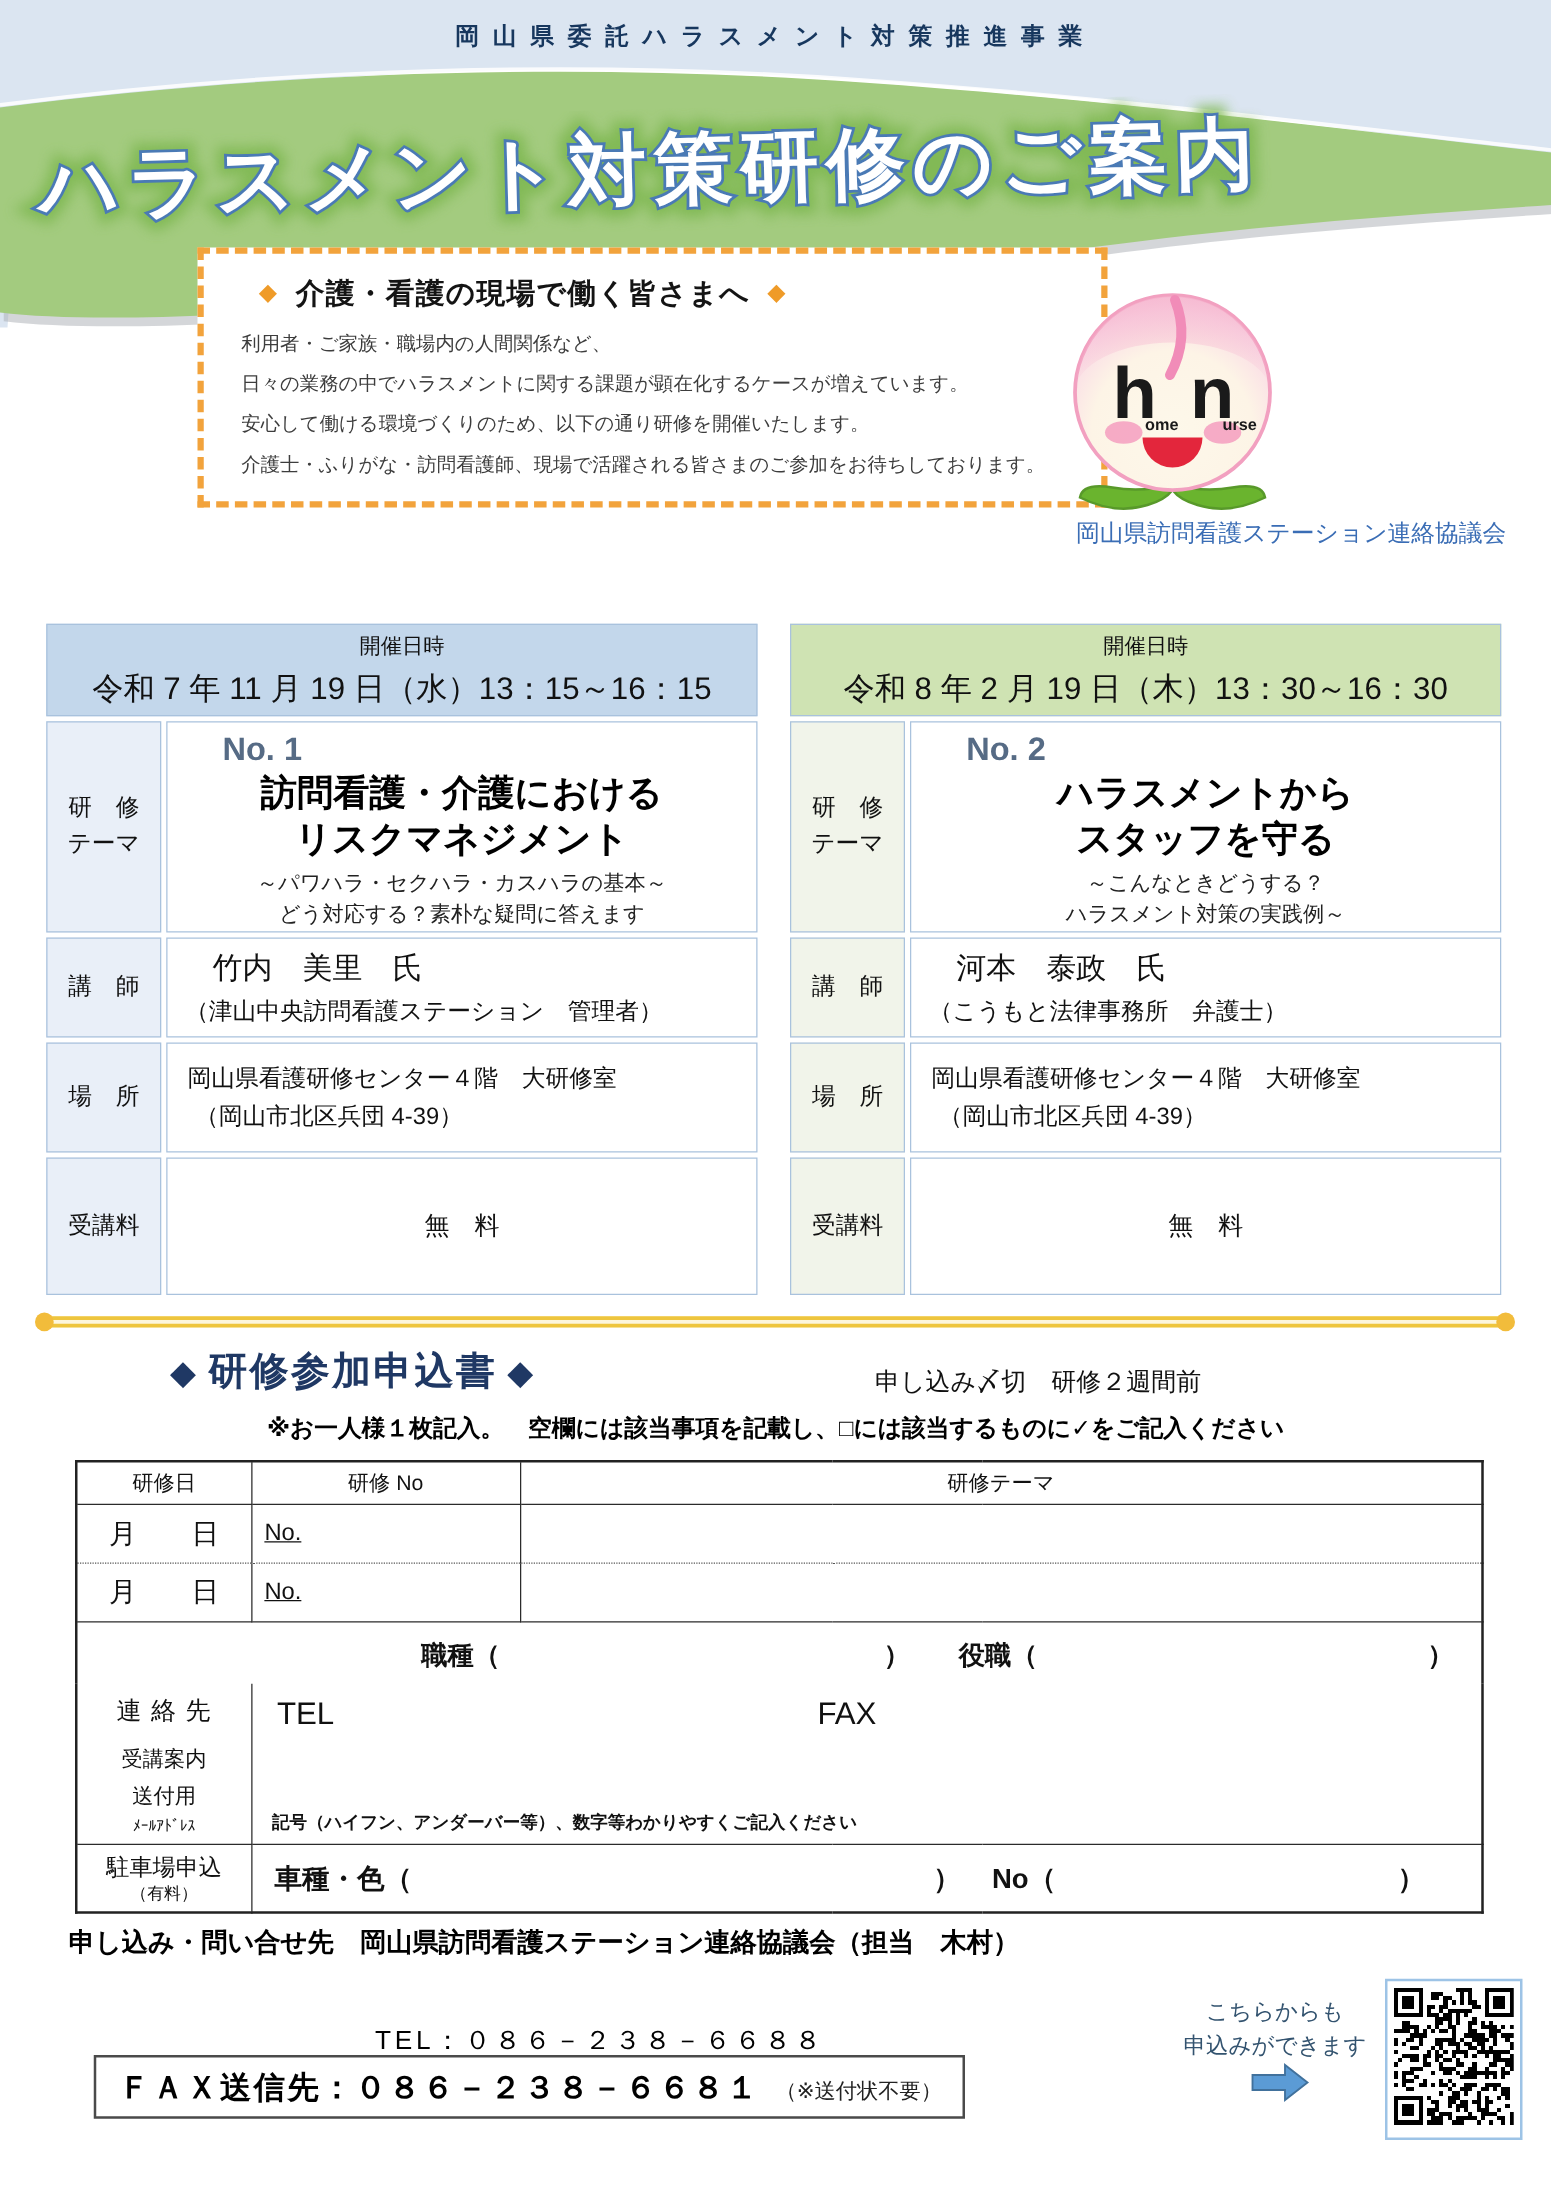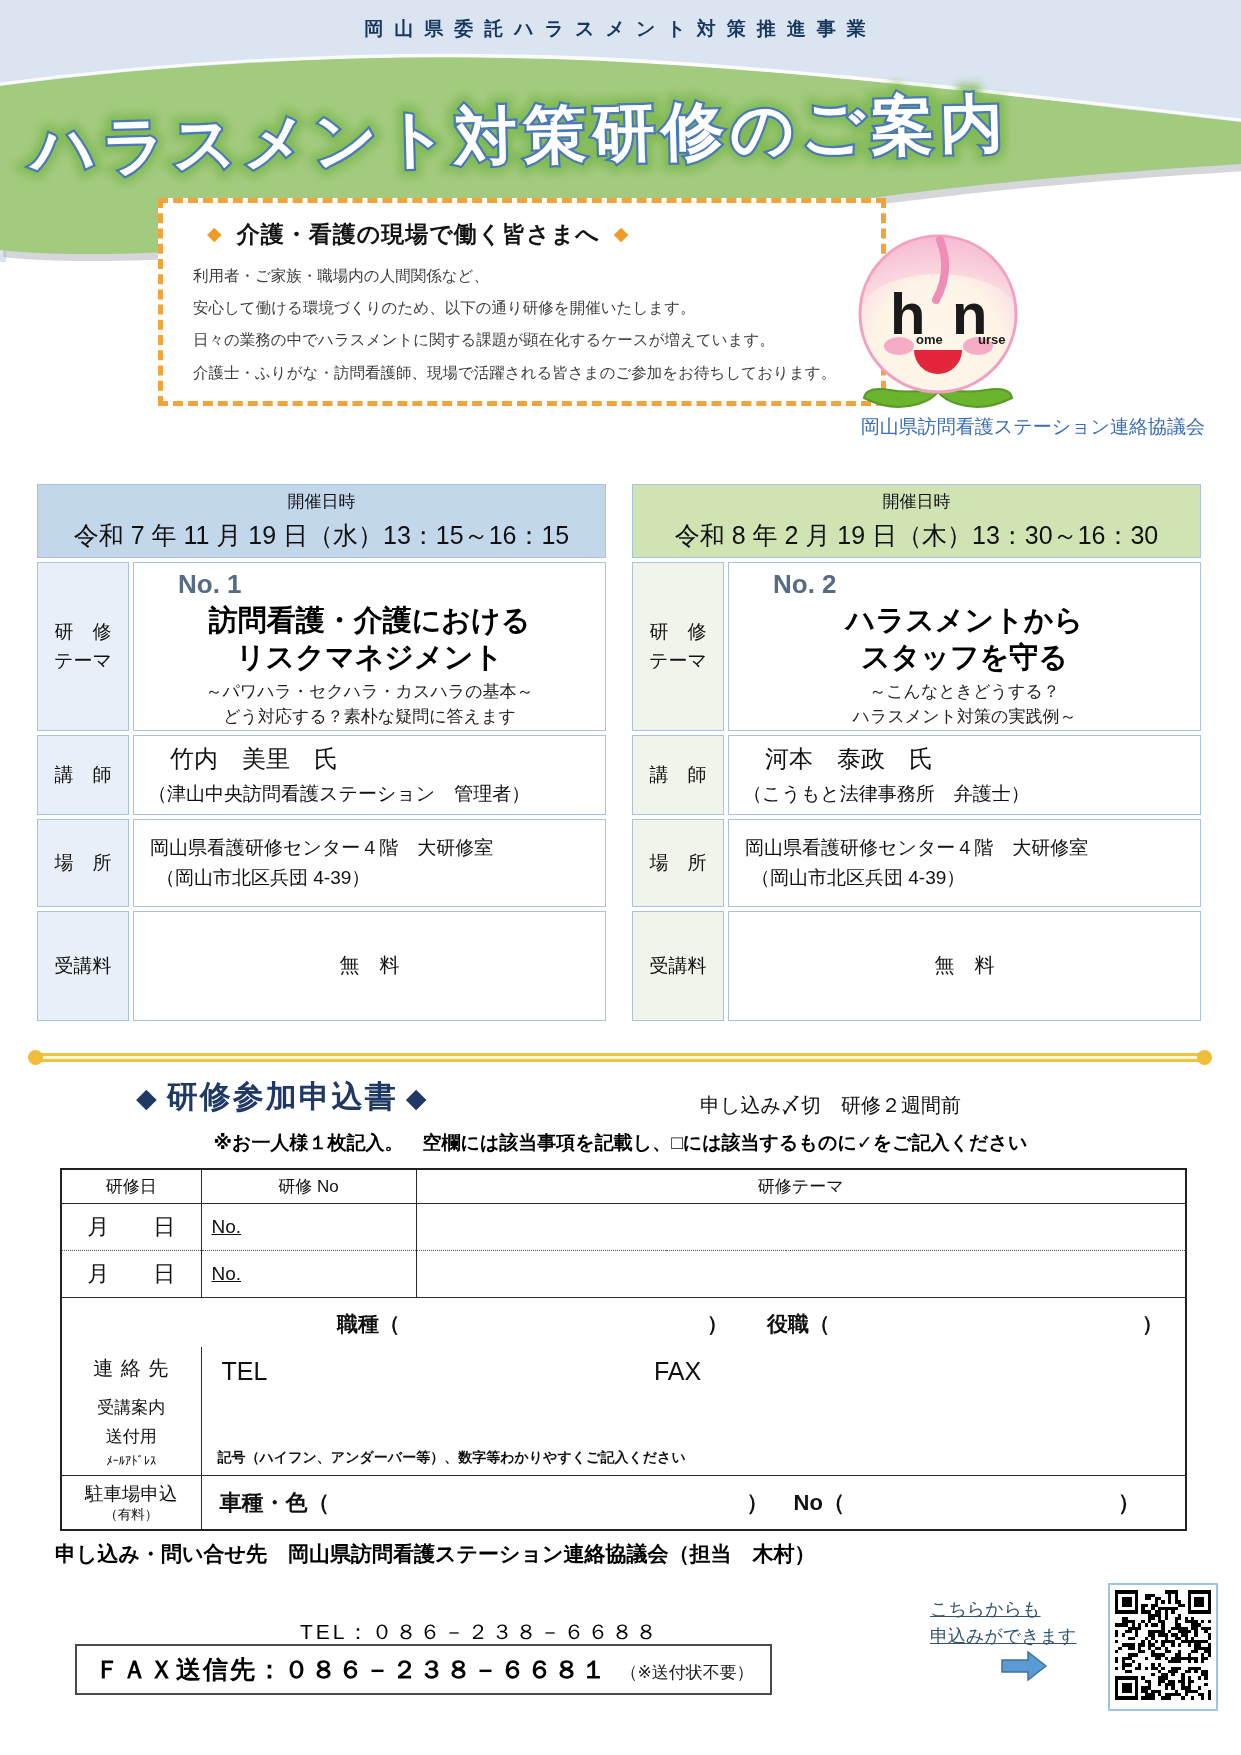--- a/index.html
+++ b/index.html
@@ -18,21 +18,21 @@
   .intro-heading { font-size:23px; font-weight:bold; color:#141414; margin:6px 0 10px 0; letter-spacing:1px; }
   .intro-heading .dmd { color:#ef9b28; font-size:19px; margin:0 14px; vertical-align:2px; }
   .intro-line { font-size:15.5px; color:#3d3d3d; line-height:2.08; font-weight:500; white-space:nowrap; }
 
   .logo-wrap { position:absolute; left:852px; top:226px; z-index:3; }
 
   .organizer { position:absolute; left:628px; top:414px; width:577px; text-align:right;
     font-size:19px; color:#3a6db5; font-weight:500; z-index:2; }
 
   
-  .s-table { position:absolute; top:480px; width:577px; border-collapse:separate; border-spacing:4px;
+  .s-table { position:absolute; top:495px; width:577px; border-collapse:separate; border-spacing:4px;
     background:#fff; table-layout:fixed; z-index:2; }
   .s-table td { border:1px solid #a9c2dd; vertical-align:middle; color:#111; }
   .t1 { left:33px; }
   .t2 { left:628px; }
   .hdr-cell { height:74px; text-align:center; }
   .t1 .hdr-cell { background:#c3d7eb; }
   .t2 .hdr-cell { background:#cfe3b3; }
   .dt-label { font-size:17px; margin-bottom:6px; }
   .dt-date { font-size:25px; }
   .lbl { width:92px; text-align:center; font-size:19px; line-height:1.55; }
@@ -107,22 +107,22 @@
   .car-cell span { position:absolute; top:12px; font-size:22px; font-weight:600; }
   .car-1 { left:18px; } .car-2 { left:545px; } .car-3 { left:592px; } .car-4 { right:45px; }
 
   
   .inquiry { position:absolute; left:55px; top:1540px; font-size:21px; font-weight:bold; color:#000; z-index:2; }
   .tel-line { position:absolute; left:300px; top:1618px; font-size:21px; letter-spacing:3px; color:#000; z-index:2; }
   .fax-box { position:absolute; left:75px; top:1644px; border:2px solid #4a4a4a; background:#fff;
     padding:7px 16px 7px 18px; z-index:2; white-space:nowrap; }
   .fax-main { font-size:25px; font-weight:bold; letter-spacing:2px; color:#000; }
   .fax-note { font-size:17px; color:#222; margin-left:8px; }
-  .qr-caption { position:absolute; left:930px; top:1596px; width:180px; 
-    font-size:18px; color:#33536f; font-weight:500; line-height:1.5; z-index:2;text-decoration:underline; }
+  .qr-caption { position:absolute; left:930px; top:1596px; width:180px; text-align:center;
+    font-size:18px; color:#33536f; font-weight:500; line-height:1.5; z-index:2; }
   .arrow-wrap { position:absolute; left:1000px; top:1650px; z-index:2; }
   .qr-frame { position:absolute; left:1108px; top:1583px; border:2px solid #9dc3e6; background:#fff;
     padding:5px; z-index:2; }
 </style>
 </head>
 <body>
 
 <div class="page">
 
   <svg class="hero-svg" width="1241" height="340" viewBox="0 0 1241 340">
@@ -138,22 +138,22 @@
     <text x="32" y="170" font-size="63" font-weight="bold" letter-spacing="6" stroke="#7db74f" stroke-width="16" fill="#bcd99a" opacity="0.85" filter="url(#glow)" transform="rotate(-1.5 32 170)">ハラスメント対策研修のご案内</text>
     <text x="32" y="170" font-size="63" font-weight="bold" letter-spacing="6" paint-order="stroke" stroke="#4a7ab5" stroke-width="4.5" fill="#ffffff" transform="rotate(-1.5 32 170)">ハラスメント対策研修のご案内</text>
   </svg>
   <div class="program-label">岡山県委託ハラスメント対策推進事業</div>
 
   <div class="intro-box">
     <div class="intro-heading">
       <span class="dmd">◆</span><span>介護・看護の現場で働く皆さまへ</span><span class="dmd">◆</span>
     </div>
     <div class="intro-line">利用者・ご家族・職場内の人間関係など、</div>
+    <div class="intro-line">日々の業務の中でハラスメントに関する課題が顕在化するケースが増えています。</div>
     <div class="intro-line">安心して働ける環境づくりのため、以下の通り研修を開催いたします。</div>
-    <div class="intro-line">日々の業務の中でハラスメントに関する課題が顕在化するケースが増えています。</div>
     <div class="intro-line">介護士・ふりがな・訪問看護師、現場で活躍される皆さまのご参加をお待ちしております。</div>
   </div>
 
   <div class="logo-wrap">
     <svg width="172" height="184" viewBox="0 0 172 184">
       <defs>
         <radialGradient id="peachG" cx="50%" cy="70%" r="75%">
           <stop offset="0%" stop-color="#fdf8ea"></stop>
           <stop offset="55%" stop-color="#fdf4e6"></stop>
           <stop offset="82%" stop-color="#fadbe6"></stop>

